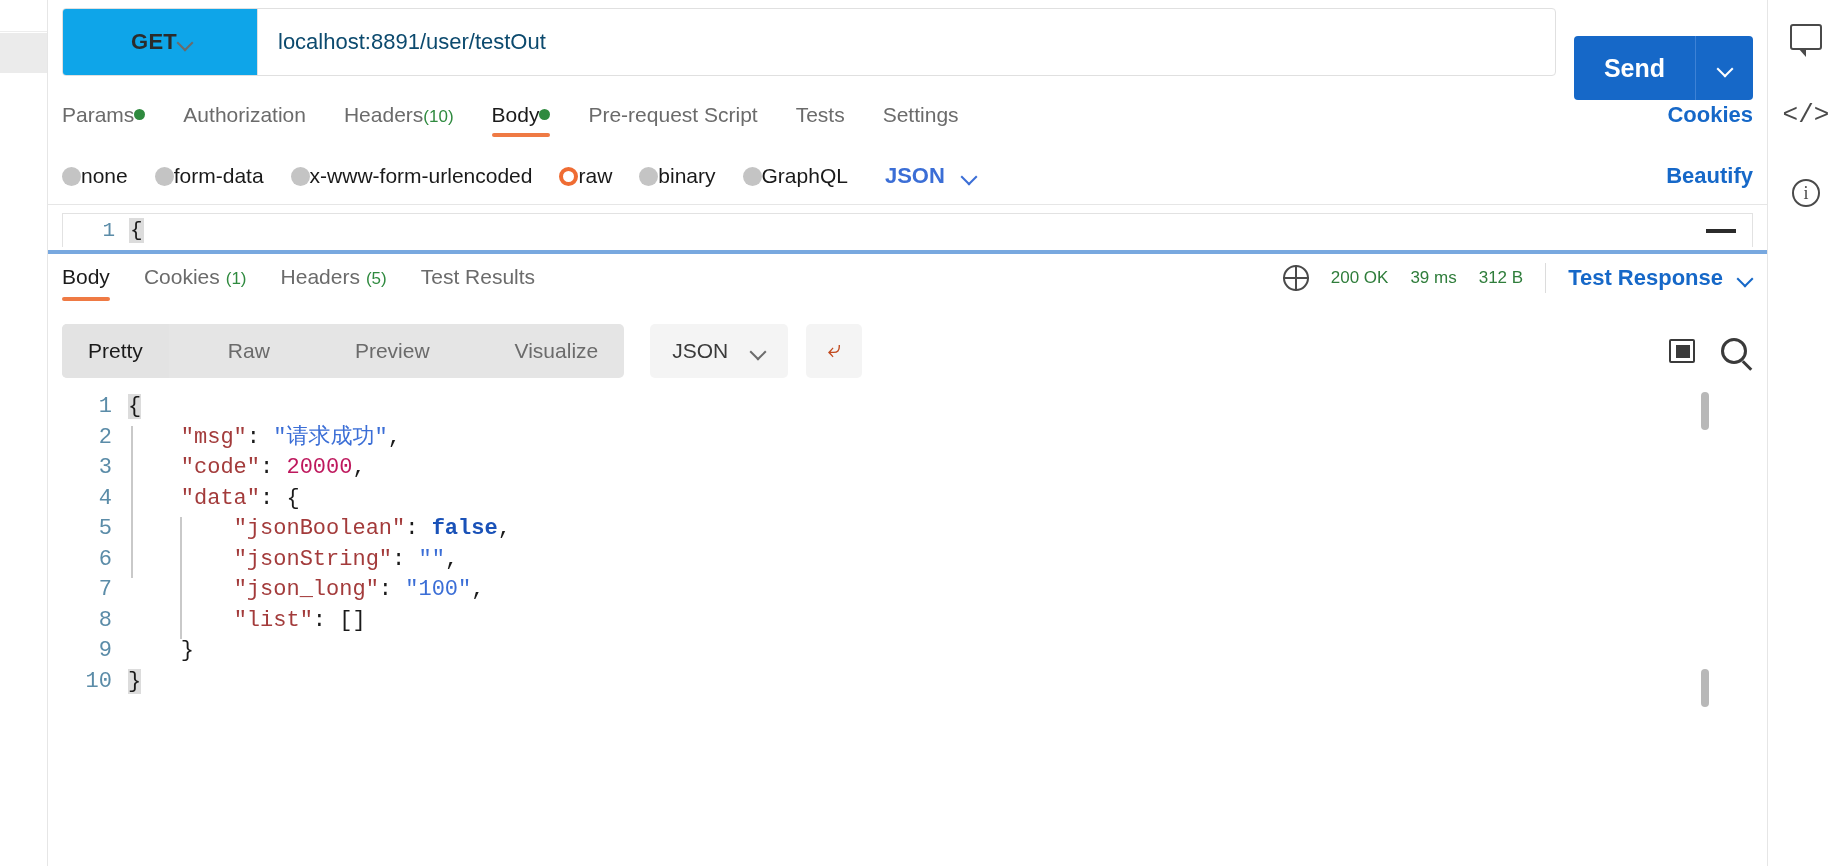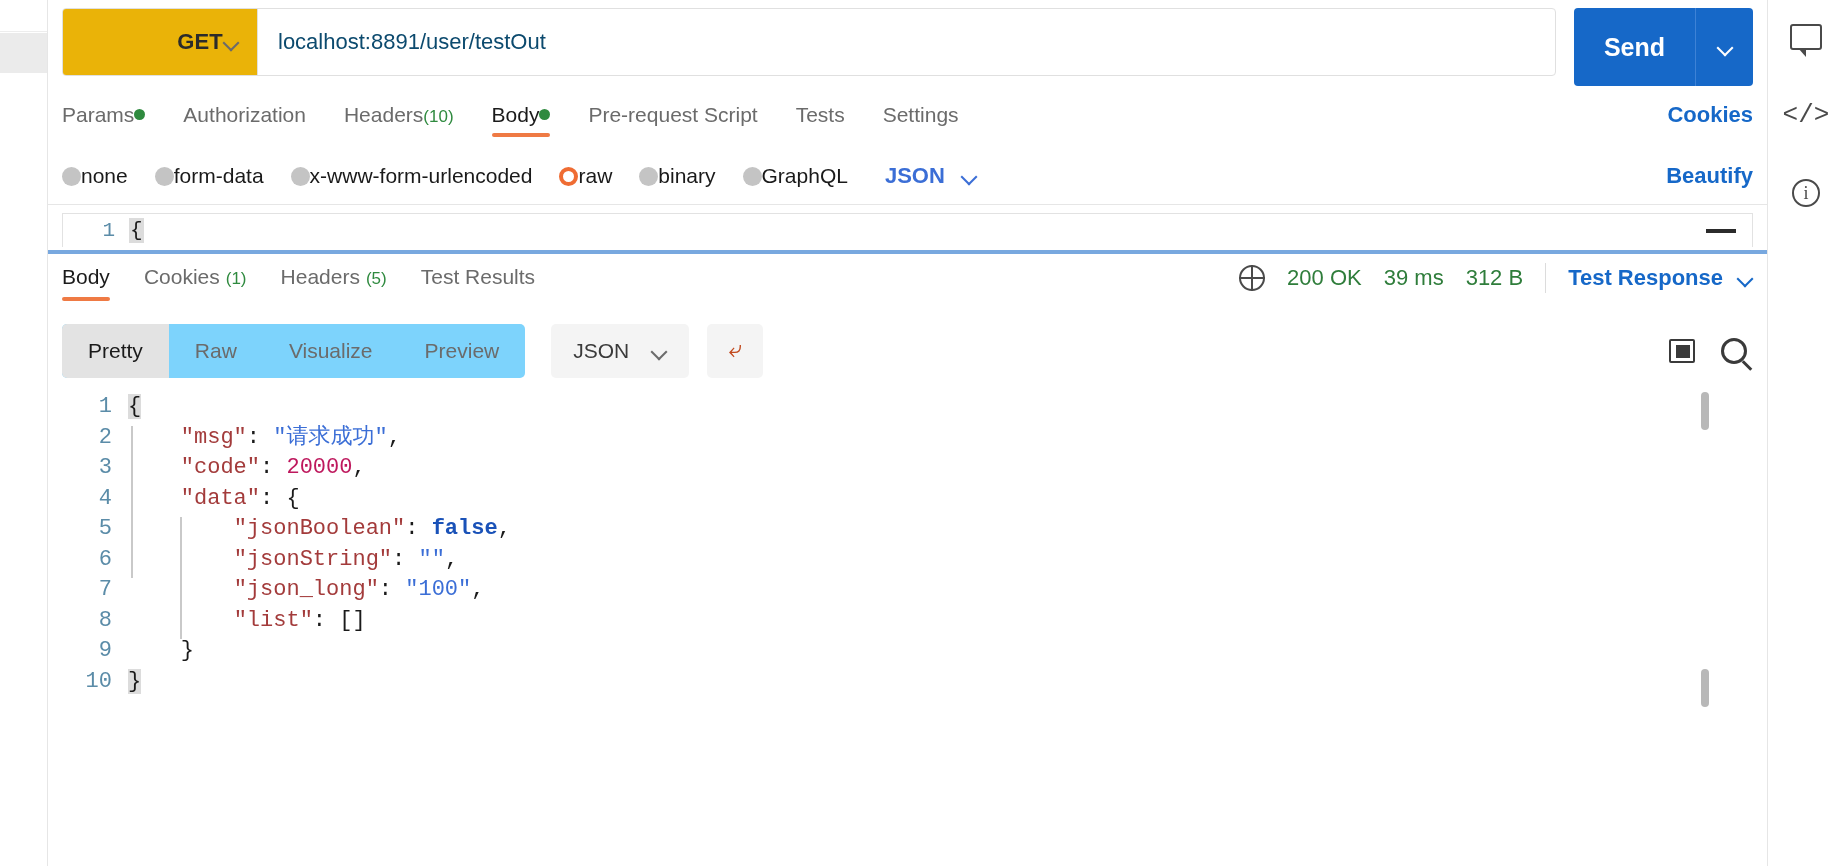--- a/index.html
+++ b/index.html
@@ -63,24 +63,24 @@
     height: 68px;
     border: 1px solid #e0e0e0;
     border-radius: 4px;
     overflow: hidden;
     background: #ffffff;
     min-width: 0;
   }
   .method-box {
     display: flex;
     align-items: center;
-    justify-content: flex-end;
+    justify-content: center;
     width: 195px;
     flex: 0 0 195px;
-    background: #eab308;
+    background: #0ea5e9;
     border-right: 1px solid #e0e0e0;
     padding: 0 18px 0 22px;
     cursor: pointer;
   }
   .method-label {
     font-size: 22px;
     font-weight: 700;
     color: #2b2b2b;
     letter-spacing: .2px;
   }
@@ -104,22 +104,23 @@
     font-family: "Liberation Sans", sans-serif;
     font-size: 22px;
     color: #0c4a6e;
     padding: 0 20px;
     background: transparent;
     min-width: 0;
   }
   .send-group {
     display: flex;
     margin-left: 18px;
-    height: 78px;
+    height: 64px;
     flex: 0 0 auto;
+    margin-top: 28px;
   }
   .send-btn {
     background: #1668c8;
     color: #ffffff;
     border: 0;
     font-family: "Liberation Sans", sans-serif;
     font-size: 25px;
     font-weight: 700;
     padding: 0 30px;
     border-radius: 4px 0 0 4px;
@@ -335,21 +336,21 @@
     margin-left: -1px;
     background: #4a4a4a;
   }
   .globe::after {
     content: "";
     position: absolute; left: -2px; top: 50%;
     width: 26px; height: 2px;
     margin-top: -1px;
     background: #4a4a4a;
   }
-  .stat { color: #2f7d3b; font-size: 22px; white-space: nowrap; }
+  .stat { color: #2f7d3b; font-size: 17px; white-space: nowrap; }
   .divider-v {
     width: 1px; height: 30px; background: #dcdcdc;
   }
   .save-resp {
     color: #1668c8;
     font-size: 22px;
     font-weight: 700;
     cursor: pointer;
     display: flex;
     align-items: center;
@@ -362,24 +363,25 @@
   .resp-toolbar {
     display: flex;
     align-items: center;
     padding: 0 14px;
     height: 70px;
     flex: 0 0 70px;
     gap: 0;
   }
   .seg {
     display: flex;
-    background: #7dd3fc;
+    background: #e5e5e5;
     border-radius: 5px;
     overflow: hidden;
     height: 54px;
+    gap: 33px;
   }
   .seg-btn {
     padding: 0 26px;
     display: flex; align-items: center;
     font-size: 21px;
     color: #6b6b6b;
     cursor: pointer;
     background: transparent;
     border: 0;
     font-family: "Liberation Sans", sans-serif;
@@ -670,22 +672,22 @@
           <span>Test Response</span>
           <span class="chev"></span>
         </span>
       </div>
     </div>
 
     <div class="resp-toolbar">
       <div class="seg">
         <button class="seg-btn active">Pretty</button>
         <button class="seg-btn">Raw</button>
+        <button class="seg-btn">Preview</button>
         <button class="seg-btn">Visualize</button>
-        <button class="seg-btn">Preview</button>
       </div>
       <div class="fmt-select">
         <span class="lbl">JSON</span>
         <span class="chev"></span>
       </div>
       <div class="wrap-btn">
         <span class="wrap-glyph">⤶</span>
       </div>
       <div class="tool-right">
         <span class="copy-ic"></span>

